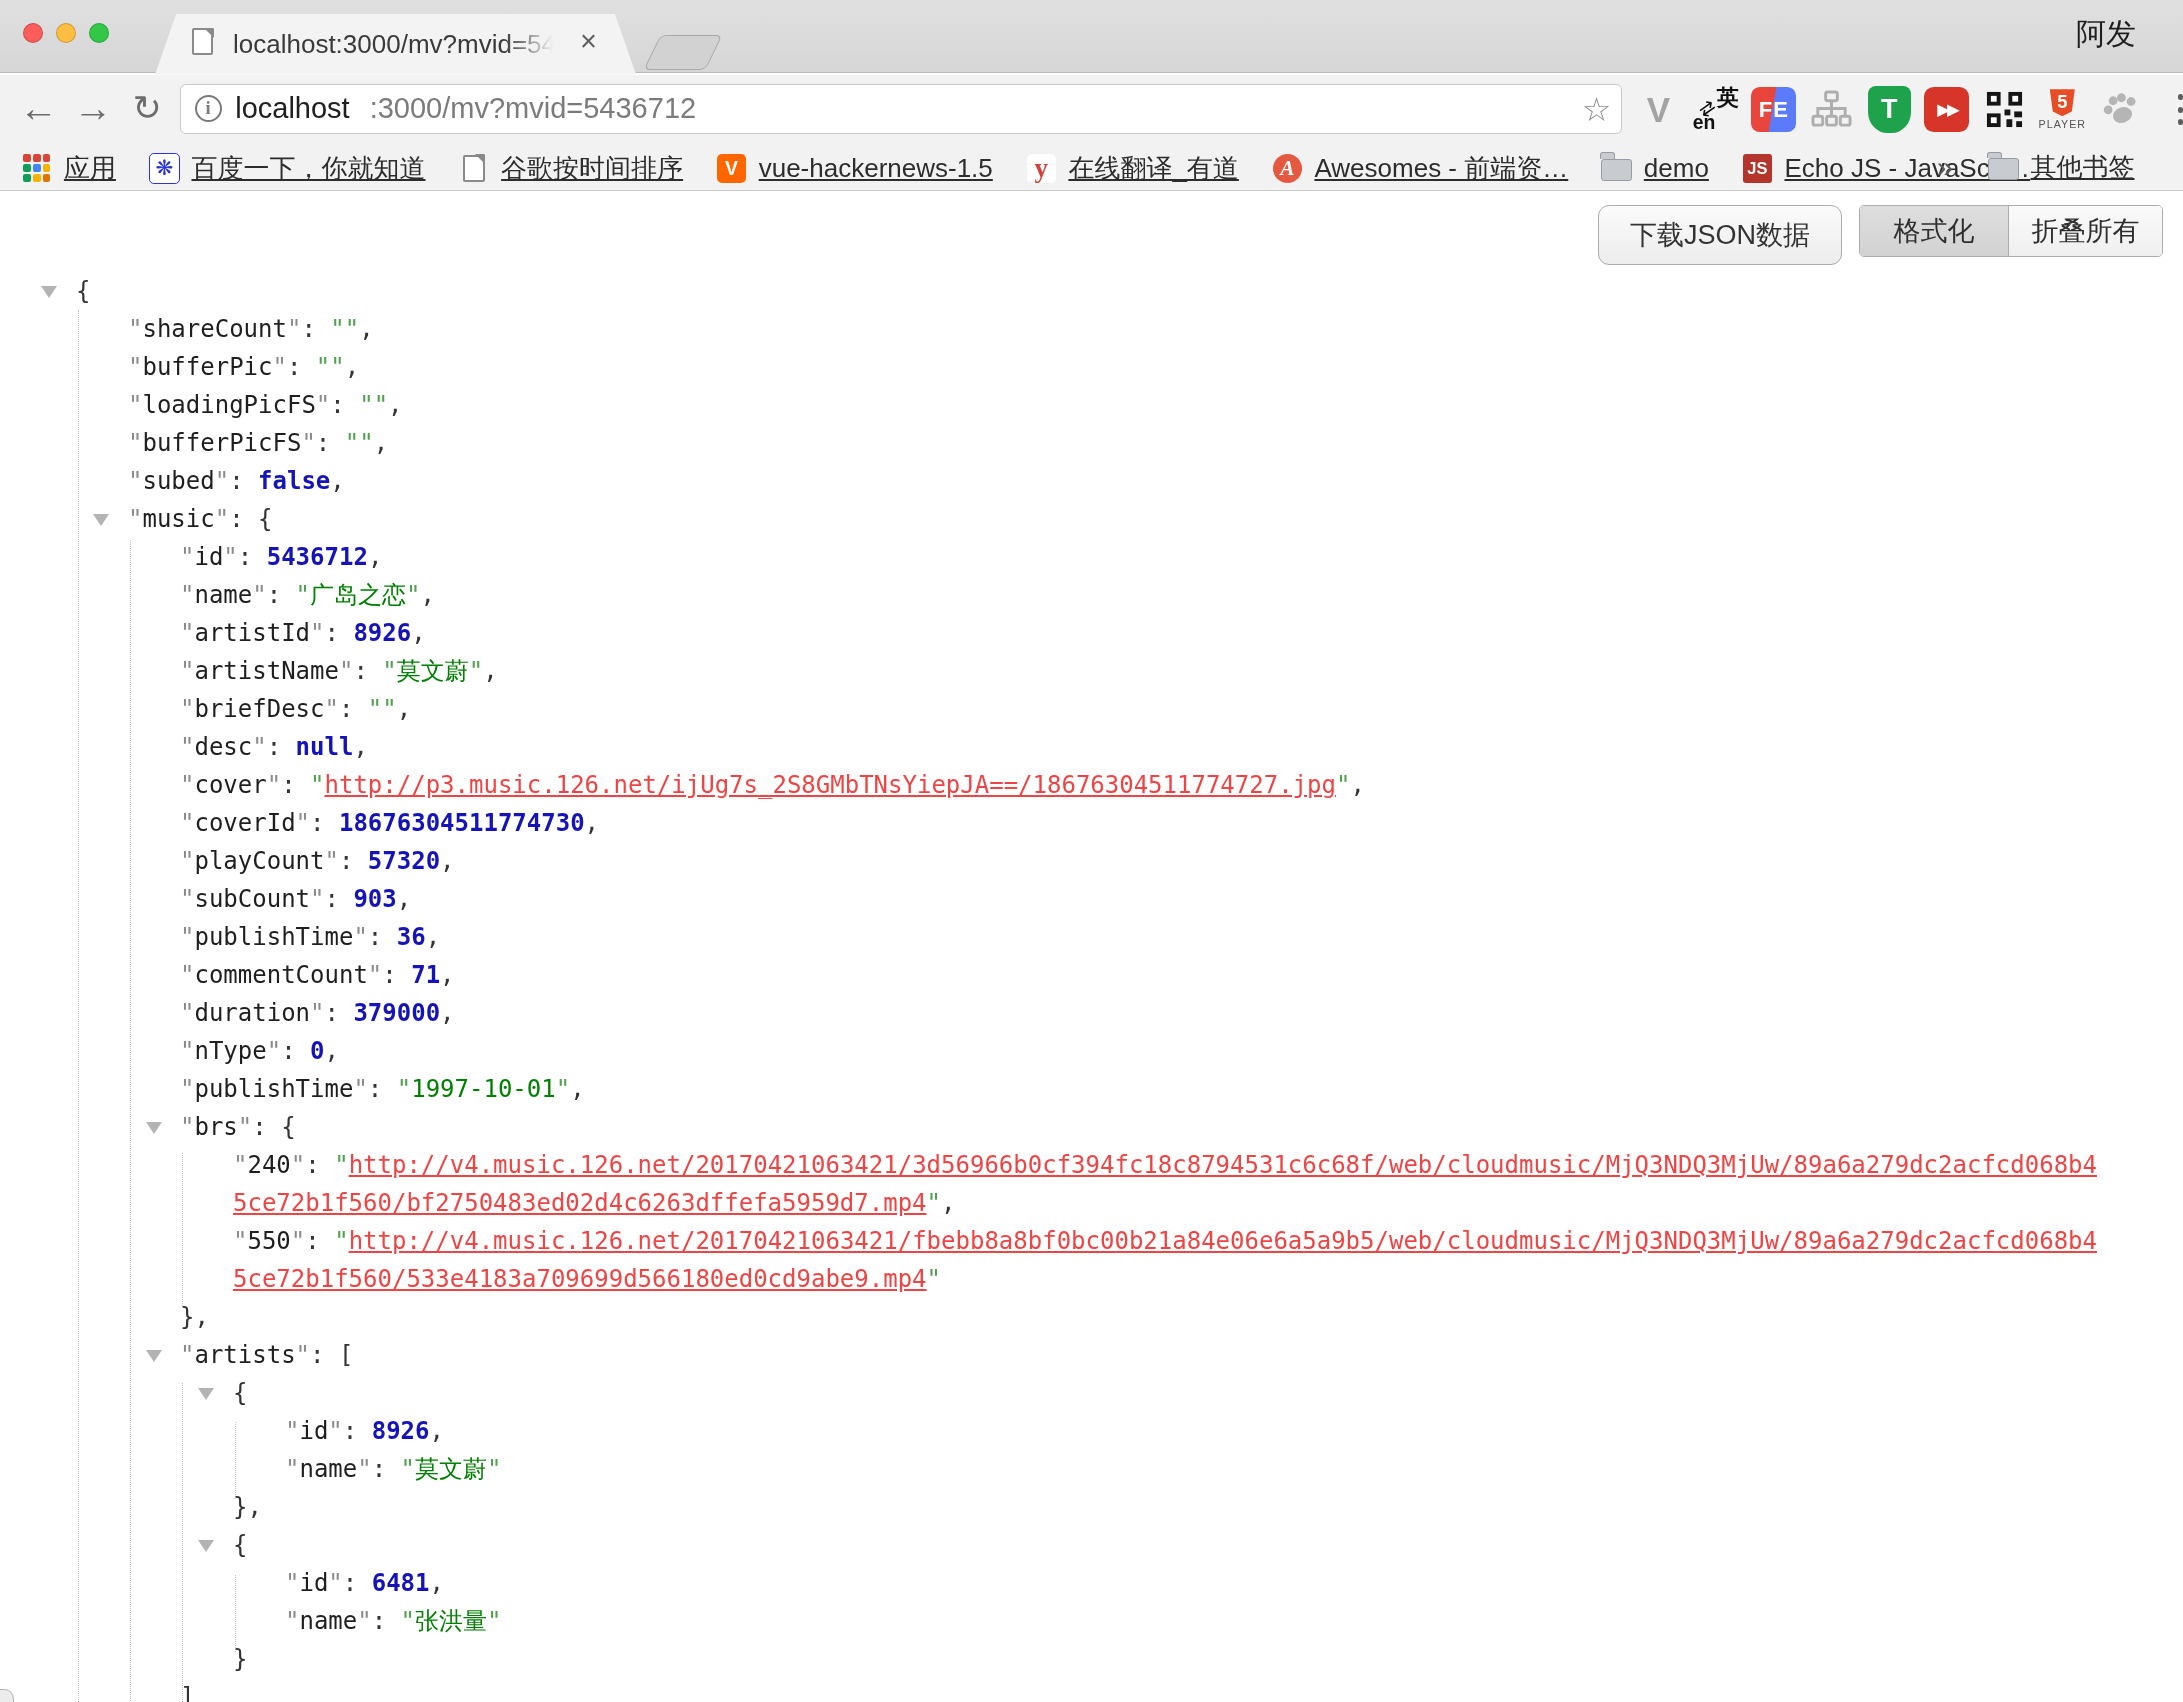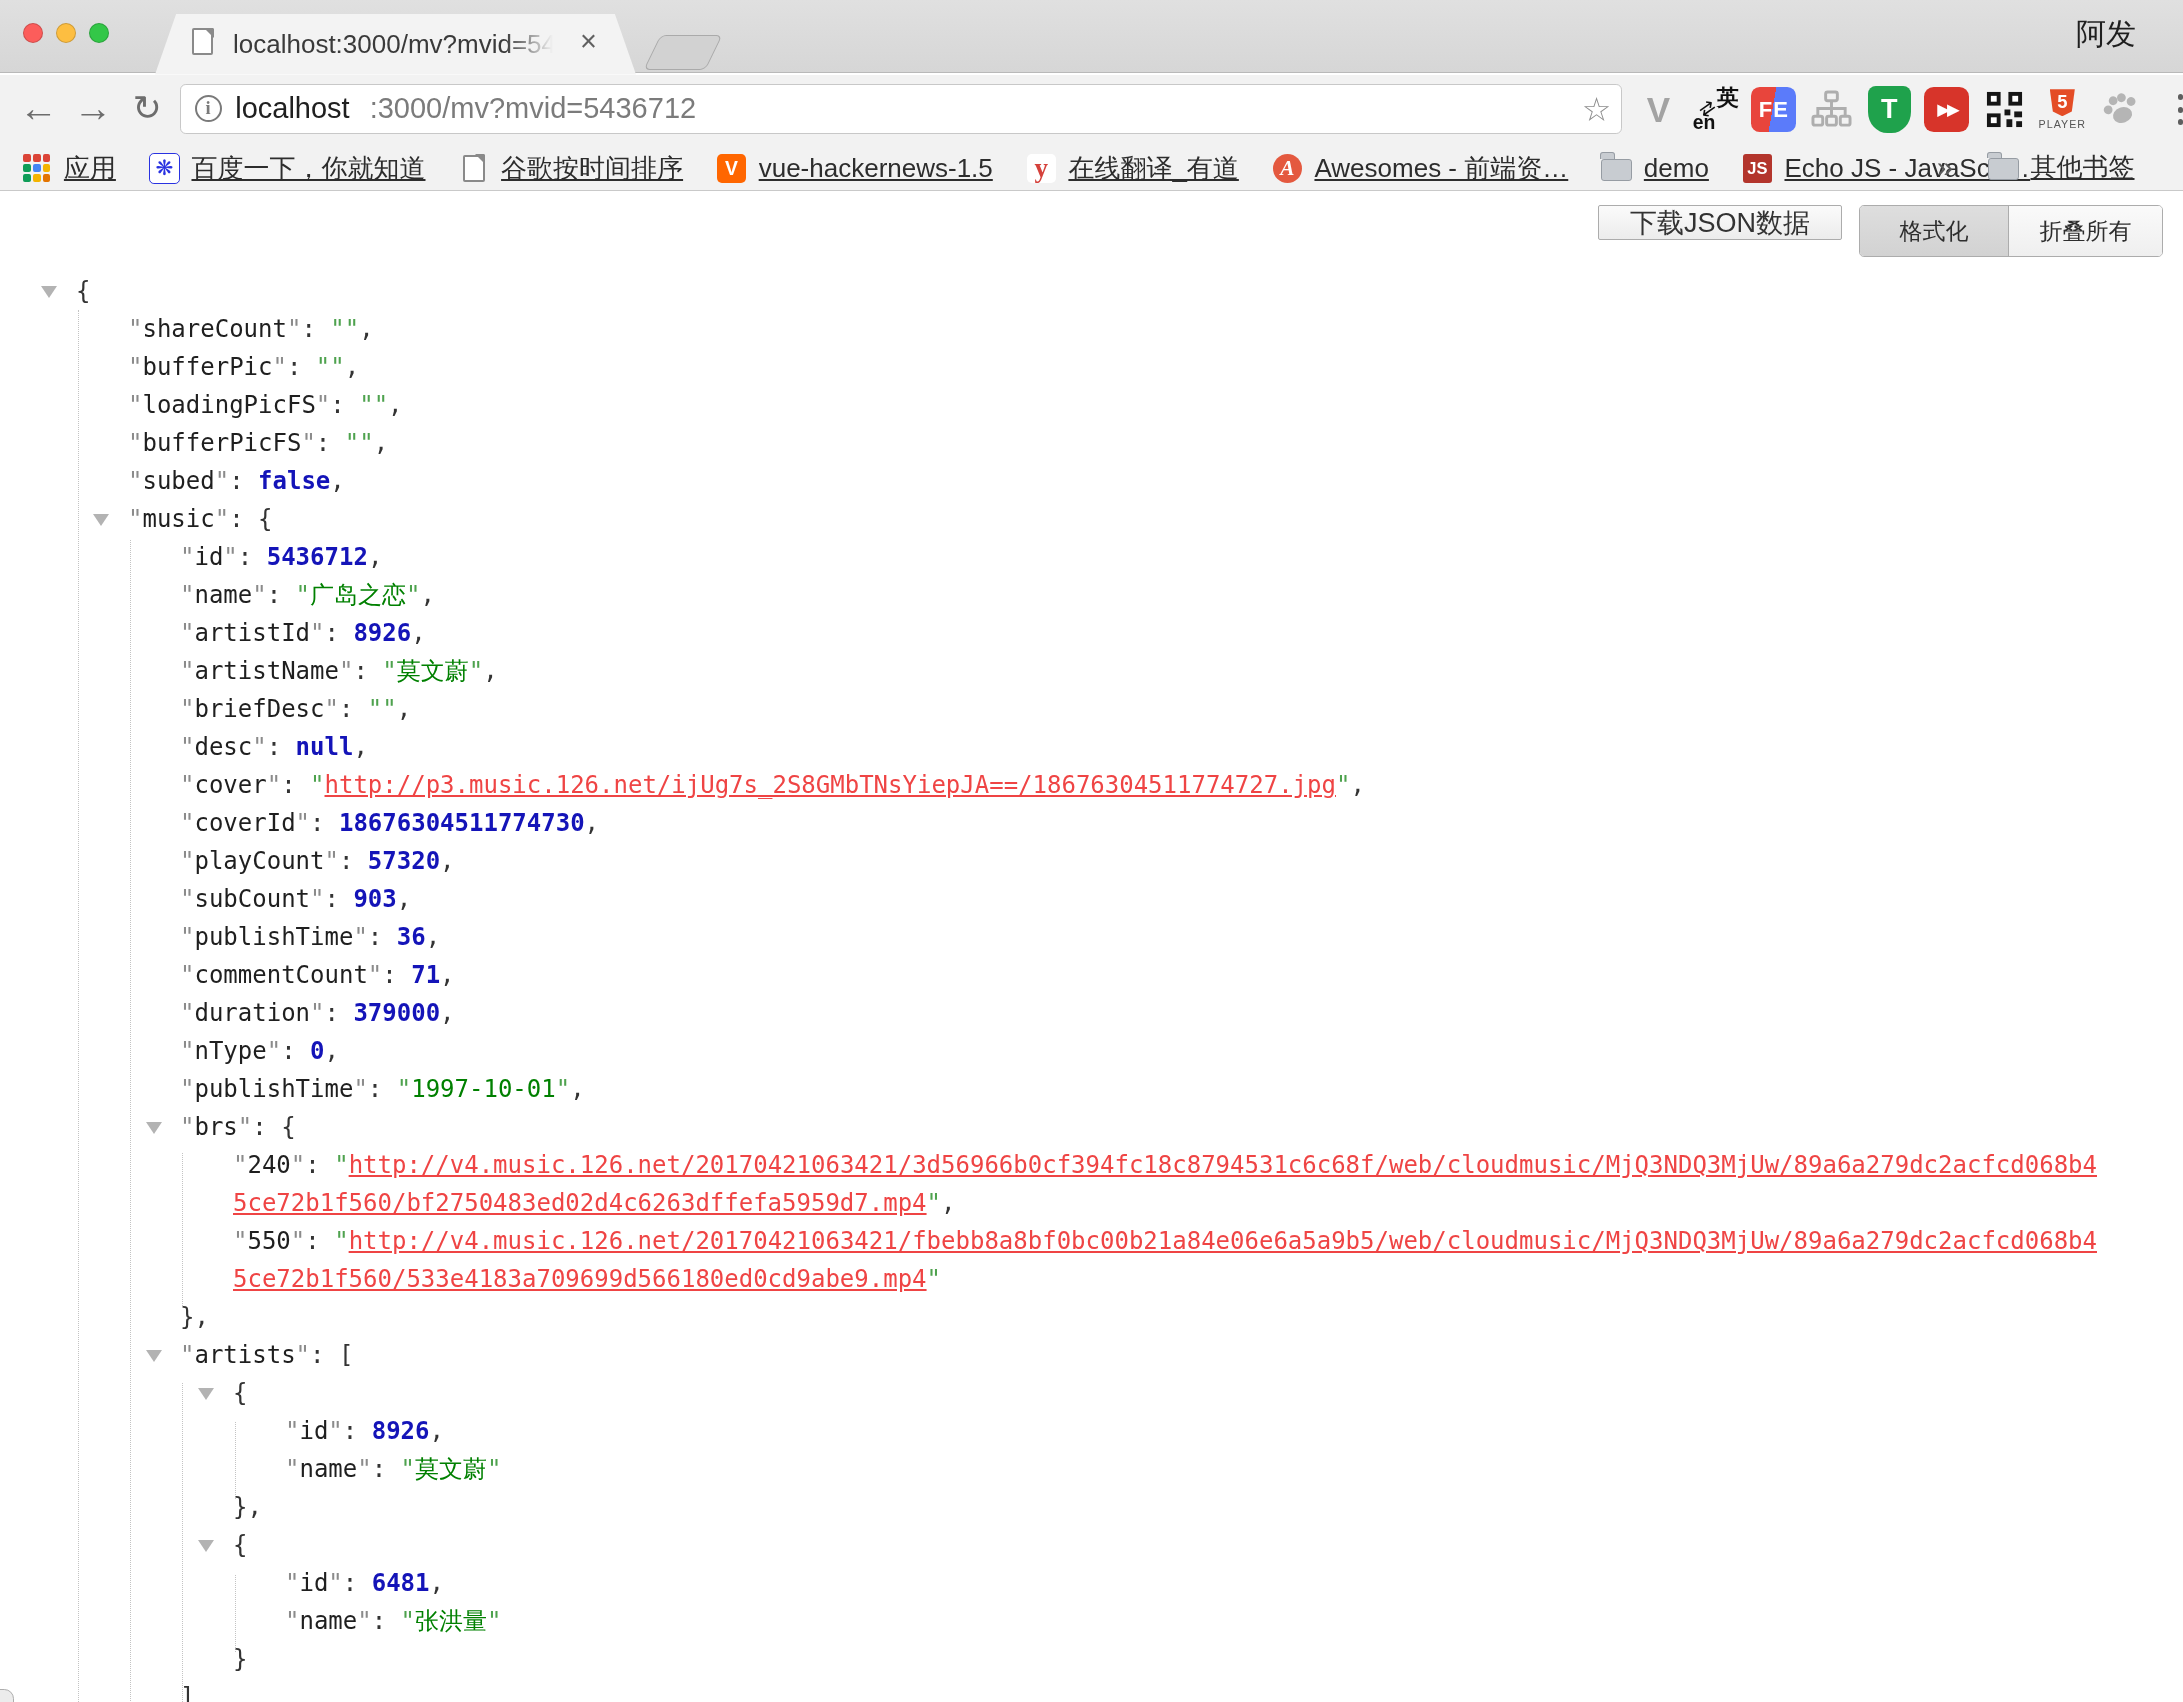--- a/index.html
+++ b/index.html
@@ -84,26 +84,26 @@
     font-style:italic; font-size:21.3px; }
   .js-bm { background:#b3352c; font-size:16.5px; border-radius:2.9px; }
   .folder { width:33px; height:22px; background:#c8ccd1; border:1.9px solid #969ca3; border-radius:2.9px;
     position:relative; margin-top:3.9px; }
   .folder::before { content:""; position:absolute; left:-1.9px; top:-7.8px; width:12.6px; height:5.8px;
     background:#c8ccd1; border:1.9px solid #969ca3; border-bottom:none; border-radius:2.9px 2.9px 0 0; }
   #bm-right { position:absolute; right:15.5px; top:0; height:43px; display:flex; align-items:center; }
   #bm-chevron { font-size:29px; color:#5a5a5a; margin-right:35px; }
 
   
-  #btn-download { position:absolute; left:1598px; top:205px; width:244px; height:35px;
-    background:linear-gradient(#fbfbfb,#ececec); border:1.9px solid #acacac; border-radius:2px;
+  #btn-download { position:absolute; left:1598px; top:205px; width:244px; height:60px;
+    background:linear-gradient(#fbfbfb,#ececec); border:1.9px solid #acacac; border-radius:11px;
     font-size:27px; color:#333; display:flex; align-items:center; justify-content:center; }
   #seg { position:absolute; left:1859px; top:205px; height:52px; border:1.9px solid #acacac;
     border-radius:4.9px; display:flex; overflow:hidden; }
-  .segbtn { font-size:23px; color:#2e2e2e; display:flex; align-items:center; justify-content:center; }
+  .segbtn { font-size:27px; color:#2e2e2e; display:flex; align-items:center; justify-content:center; }
   #seg-format { width:148px; background:linear-gradient(#dedede,#d2d2d2); }
   #seg-collapse { width:154px; background:linear-gradient(#fafafa,#efefef); border-left:1.9px solid #acacac; }
 
   
   #json-lines { position:absolute; left:0; top:272px; width:2183px;
     font-family:"DejaVu Sans Mono","Liberation Mono",monospace; font-size:24px; }
   .jline { position:relative; line-height:38px; min-height:38px; white-space:pre-wrap;
     word-break:break-all; width:1873px; box-sizing:content-box; }
   .lvl0{padding-left:76px;} .lvl1{padding-left:128px;} .lvl2{padding-left:180px;}
   .lvl3{padding-left:233px;} .lvl4{padding-left:285px;}

